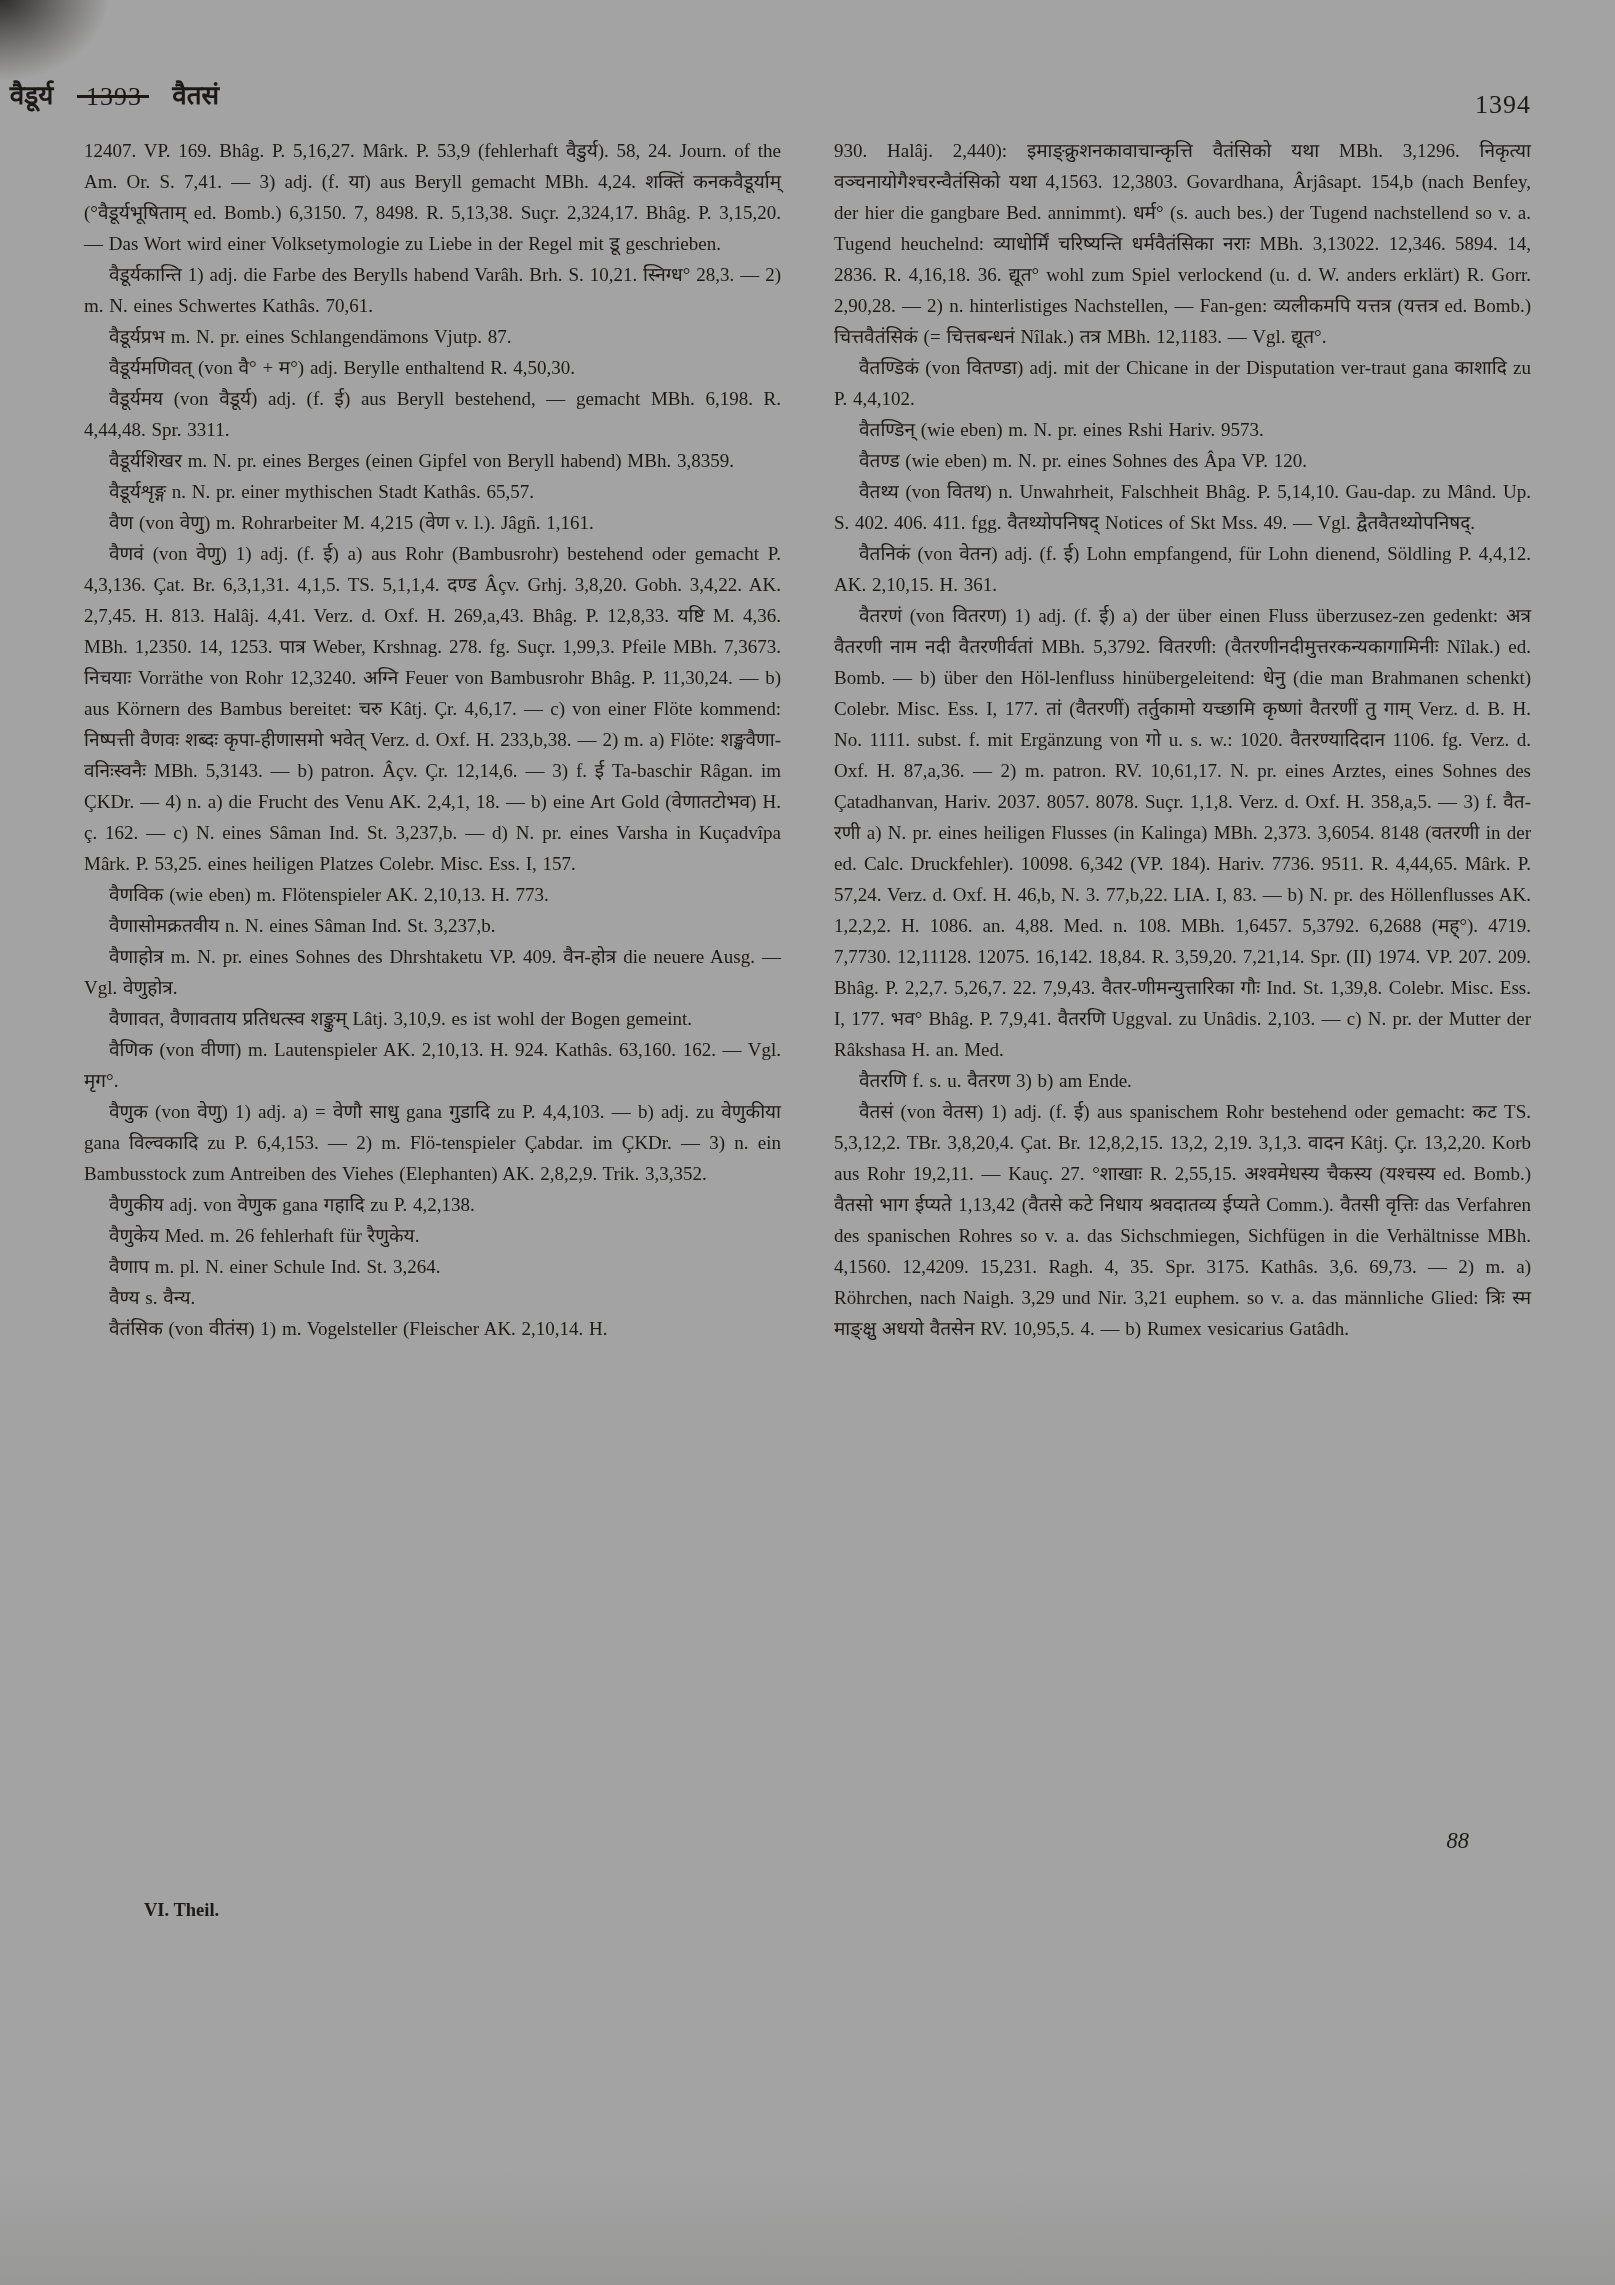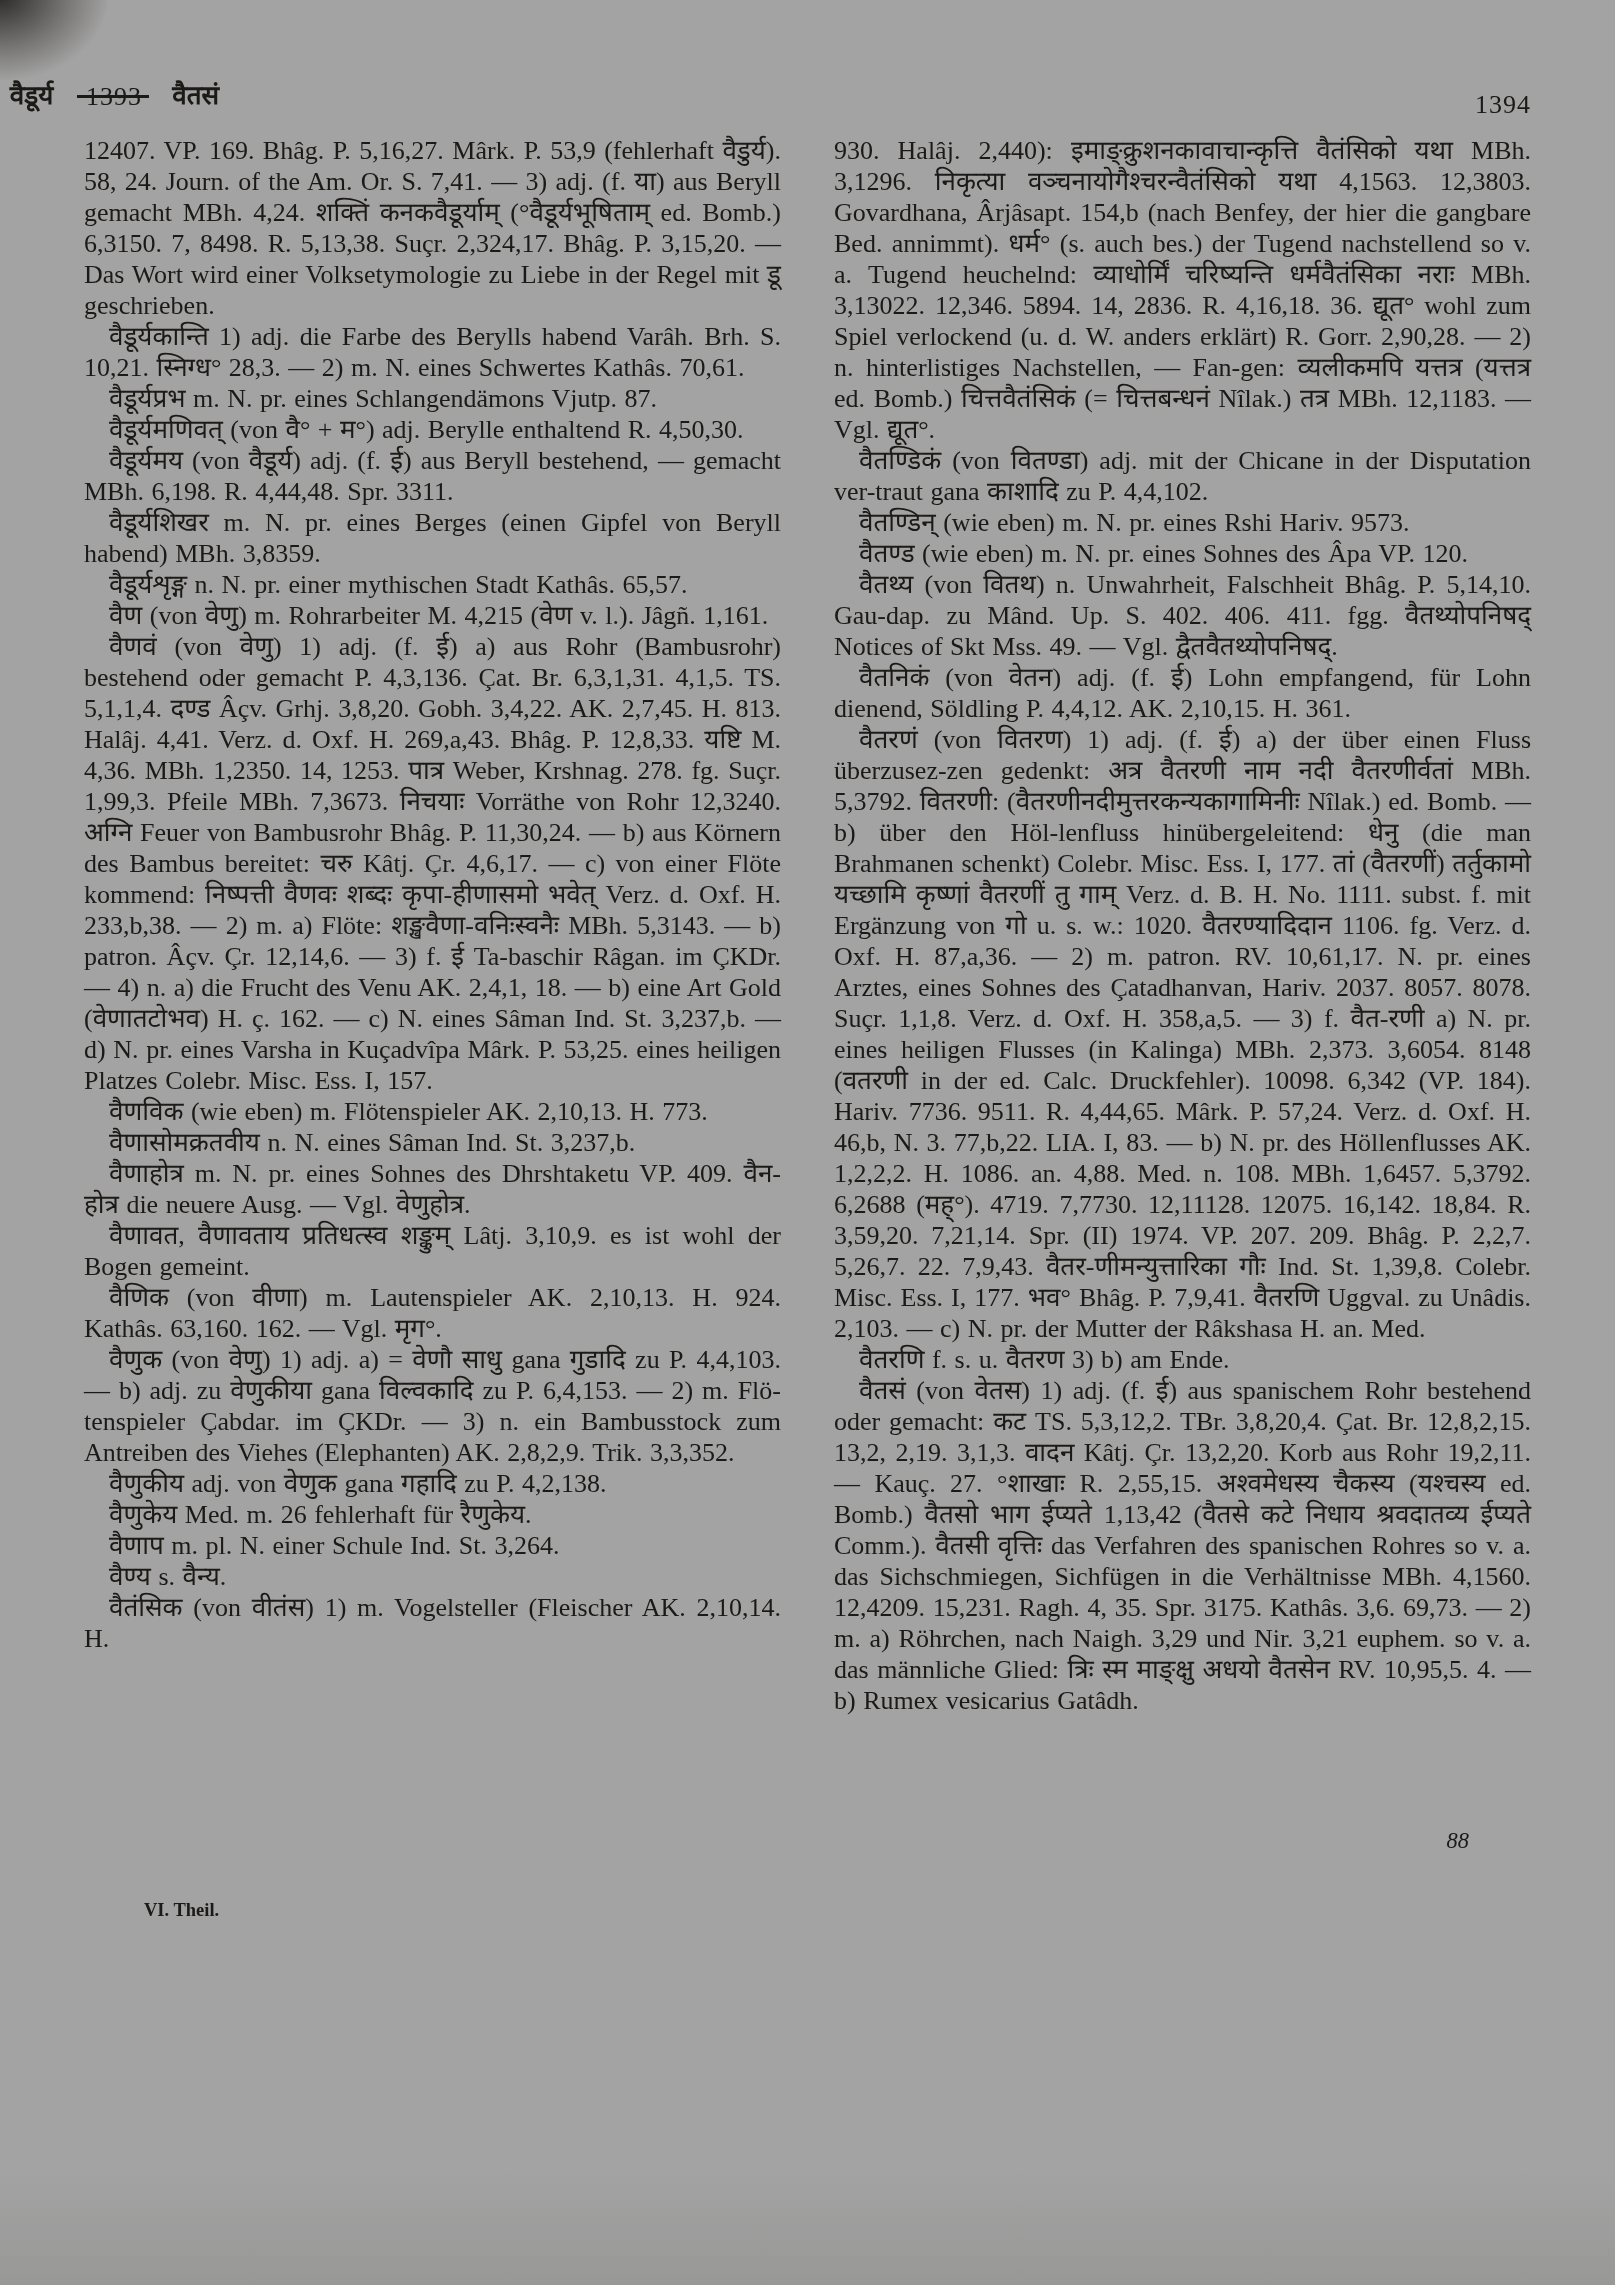--- a/index.html
+++ b/index.html
@@ -61,21 +61,21 @@
     left: 84px;
     width: 1447px;
     display: flex;
     gap: 53px;
   }
   .col {
     width: 697px;
   }
   .col p {
     margin: 0;
-    font-size: 26px;
+    font-size: 19px;
     line-height: 31px;
     text-align: justify;
     text-indent: 25px;
     word-spacing: 1px;
   }
   .col p.cont { text-indent: 0; }
   .vol-note {
     position: absolute;
     left: 144px;
     top: 1900px;

